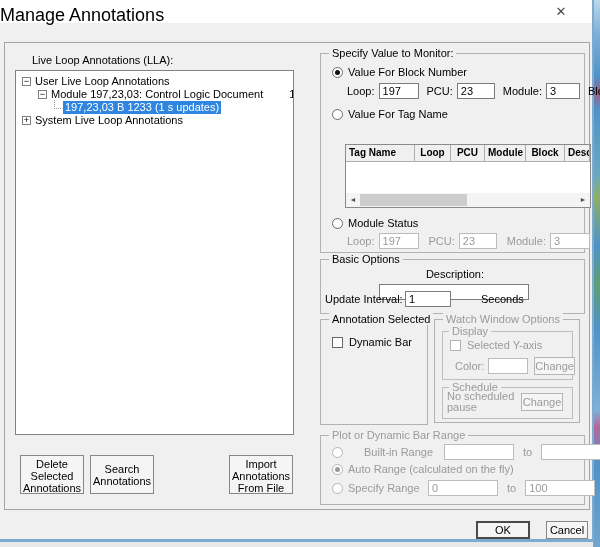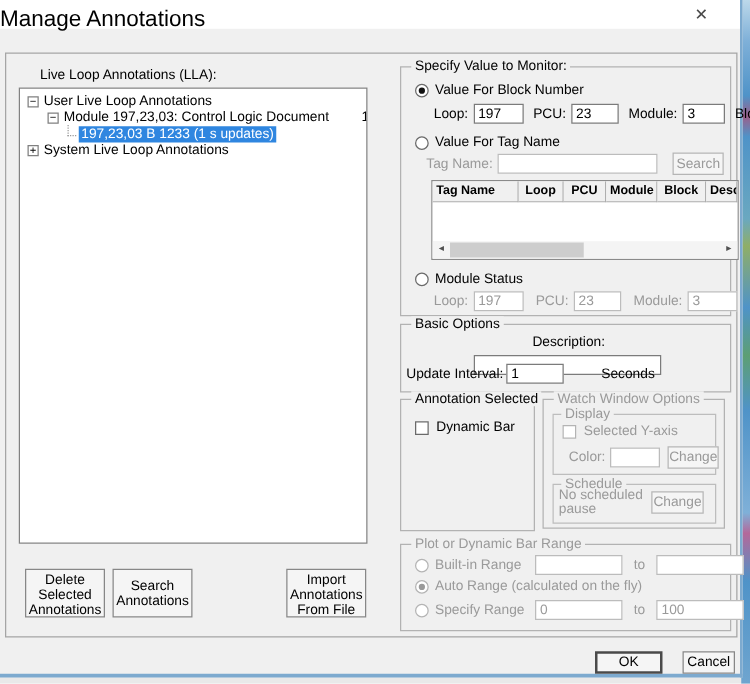--- a/index.html
+++ b/index.html
@@ -136,25 +136,20 @@
           <input class="fld" style="width: 34px;" value="3">
           <span class="lbl" style="margin-left:4px;">Block:</span>
 
         </div>
 
         <div class="row" style="left:11px; top:54px; gap:5px;">
           <span class="radio"></span>
           <span class="lbl">Value For Tag Name</span>
         </div>
 
-        <div class="row" style="left:20px; top:68px; gap:4px; width:238px;">
-          <span class="lbl dis">Tag Name:</span>
-          <input class="fld disabled" style="width: 128px;" disabled="" value="">
-          <button class="btn disabled" style="width:56px; height:18px; margin-left:8px;" disabled="">Search</button>
-        </div>
 
         <div class="tagtable">
           <div class="thead">
             <span class="th" style="width:69px; flex:0 0 69px;">Tag Name</span>
             <span class="th" style="width:36px; flex:0 0 36px;">Loop</span>
             <span class="th" style="width:34px; flex:0 0 34px;">PCU</span>
             <span class="th" style="width:41px; flex:0 0 41px;">Module</span>
             <span class="th" style="width:39px; flex:0 0 39px;">Block</span>
             <span class="th" style="flex:1; text-align:left;">Description</span>
           </div>
@@ -227,21 +222,21 @@
             <button class="btn disabled" style="width:42px; height:18px;" disabled="">Change</button>
           </div>
         </div>
       </div>
 
       <div class="grp" style="left:315px; top:392px; width:265px; height:70px;">
         <span class="lbl gtitle dis">Plot or Dynamic Bar Range</span>
 
         <div class="row" style="left:11px; top:8px; gap:5px;">
           <span class="radio dis2"></span>
-          <span class="lbl dis" style="width:75px;">Built-in Range</span>
+          <span class="lbl dis" style="width:75px;margin-left:16px;">Built-in Range</span>
           <input class="fld disabled" style="width: 70px;" disabled="" value="">
           <span class="lbl dis" style="margin:0 4px;">to</span>
           <input class="fld disabled" style="width: 70px;" disabled="" value="">
         </div>
 
         <div class="row" style="left:11px; top:27px; gap:5px;">
           <span class="radio dis2 checked"></span>
           <span class="lbl dis">Auto Range (calculated on the fly)</span>
         </div>
 

